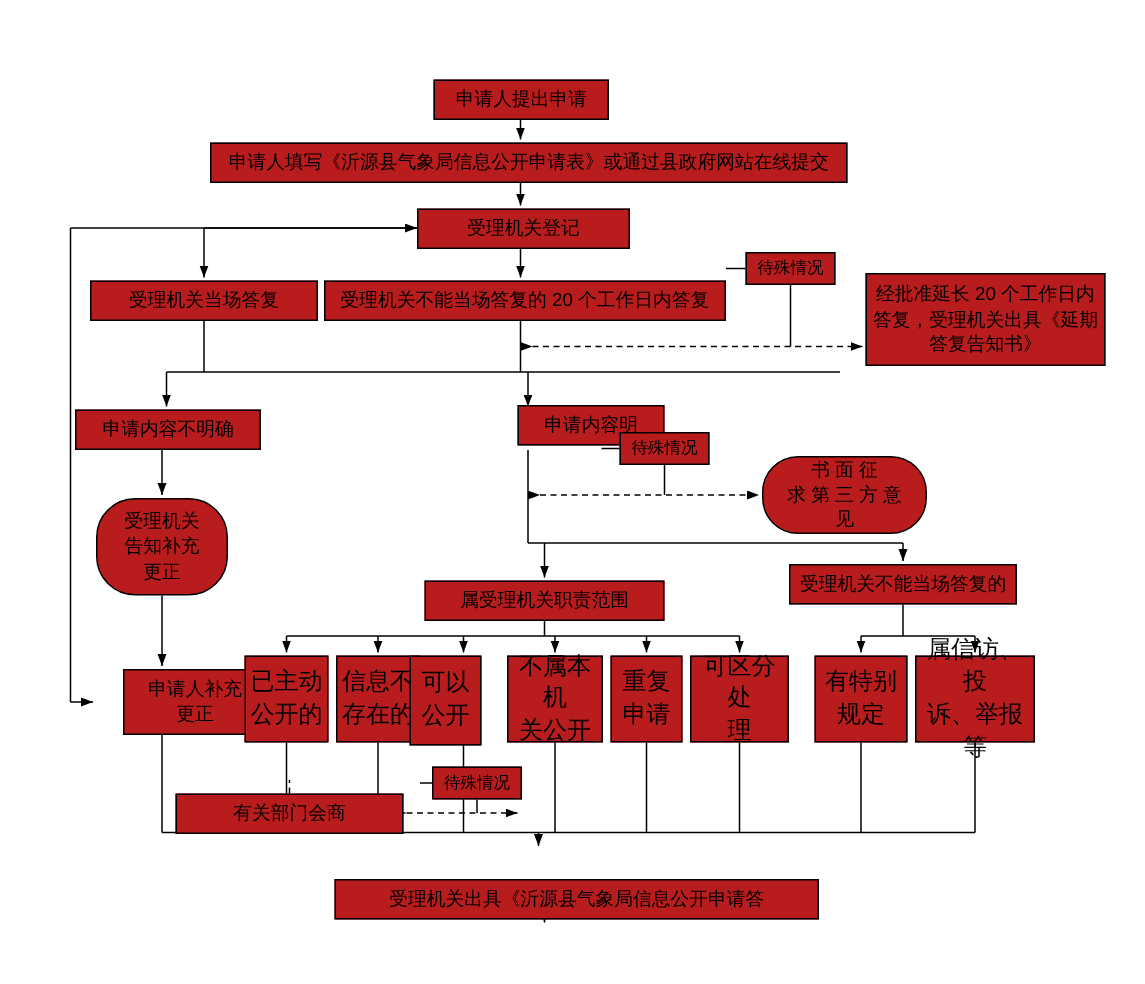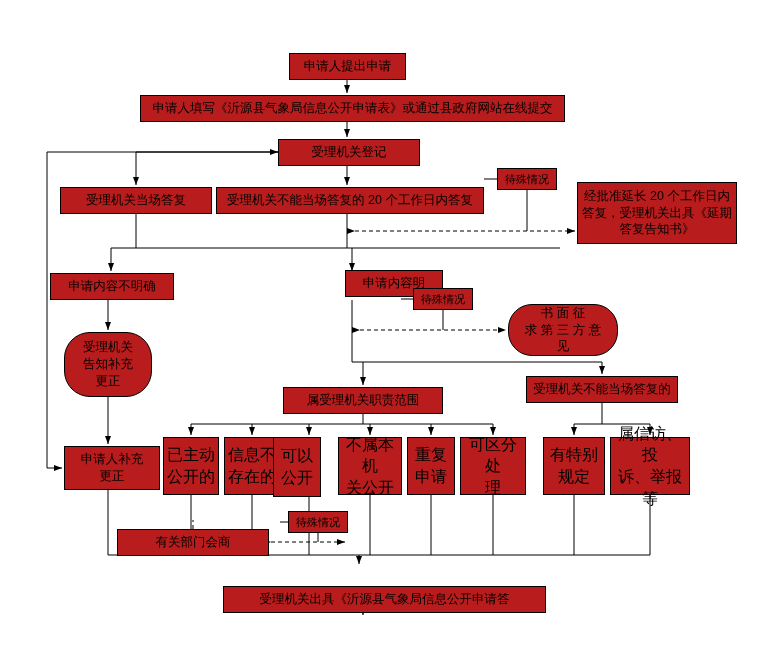--- a/index.html
+++ b/index.html
@@ -137,21 +137,21 @@
   <div class="node" style="left:303px;top:270px;width:98px;height:27px;margin-left:42px;">申请内容明</div>
   <div class="node tiny" style="left:413px;top:288px;width:60px;height:22px;">待殊情况</div>
   <div class="node" style="left:508px;top:304px;width:110px;height:52px;border-radius:24px;">书 面 征
 求 第 三 方 意
 见</div>
   <div class="node" style="left:64px;top:332px;width:88px;height:65px;border-radius:26px;">受理机关
 告知补充
 更正</div>
   <div class="node" style="left:283px;top:387px;width:160px;height:27px;">属受理机关职责范围</div>
   <div class="node" style="left:526px;top:376px;width:152px;height:27px;">受理机关不能当场答复的</div>
-  <div class="node" style="left:64px;top:446px;width:96px;height:44px;">申请人补充
+  <div class="node" style="left:82px;top:446px;width:96px;height:44px;">申请人补充
 更正</div>
   <div class="node small" style="left:163px;top:437px;width:56px;height:58px;">已主动
 公开的</div>
   <div class="node small" style="left:224px;top:437px;width:56px;height:58px;">信息不
 存在的</div>
   <div class="node small" style="left:273px;top:437px;width:48px;height:60px;">可以
 公开</div>
   <div class="node small" style="left:338px;top:437px;width:64px;height:58px;">不属本机
 关公开</div>
   <div class="node small" style="left:407px;top:437px;width:48px;height:58px;">重复

